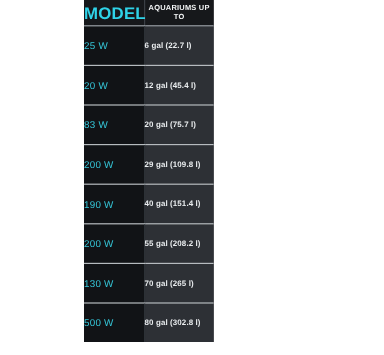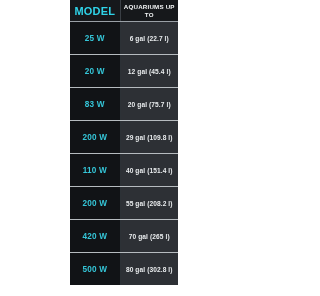--- a/index.html
+++ b/index.html
@@ -39,41 +39,39 @@
     height: 21px;
     vertical-align: middle;
     text-align: center;
     background: #16181b;
     border-bottom: 1px solid #9aa0a6;
     font-weight: bold;
     letter-spacing: 0.2px;
   }
   th.th-model {
     color: #2fd3e8;
-    font-size: 11px;
+    font-size: 14px;
     border-right: 1px solid #3a3f45;
     background: #131518;
     margin-left: 24px;
   }
   th.th-capacity {
     color: #f2f4f5;
     font-size: 6.2px;
     line-height: 7.5px;
     background: #303338;
     padding: 0 3px;
   }
 
   
   tbody tr.spec-row td {
     padding: 0;
     height: 32px;
     vertical-align: middle;
-    text-align: center;
     border-bottom: 1px solid #b6bbbf;
-    font-weight: bold;
   }
   tbody tr.spec-row:last-child td {
     border-bottom: none;
   }
 
   td.cell-model {
     color: #35c6d8;
     font-size: 8.2px;
     background: #111316;
     border-right: 1px solid #2c3136;
@@ -113,29 +111,29 @@
       </tr>
       <tr class="spec-row">
         <td class="cell-model">83 W</td>
         <td class="cell-capacity">20 gal (75.7 l)</td>
       </tr>
       <tr class="spec-row">
         <td class="cell-model">200 W</td>
         <td class="cell-capacity">29 gal (109.8 l)</td>
       </tr>
       <tr class="spec-row">
-        <td class="cell-model">110 W</td>
+        <td class="cell-model">190 W</td>
         <td class="cell-capacity">40 gal (151.4 l)</td>
       </tr>
       <tr class="spec-row">
         <td class="cell-model">200 W</td>
         <td class="cell-capacity">55 gal (208.2 l)</td>
       </tr>
       <tr class="spec-row">
-        <td class="cell-model">420 W</td>
+        <td class="cell-model">130 W</td>
         <td class="cell-capacity">70 gal (265 l)</td>
       </tr>
       <tr class="spec-row">
         <td class="cell-model">500 W</td>
         <td class="cell-capacity">80 gal (302.8 l)</td>
       </tr>
     </tbody>
   </table>
 </div>
 

